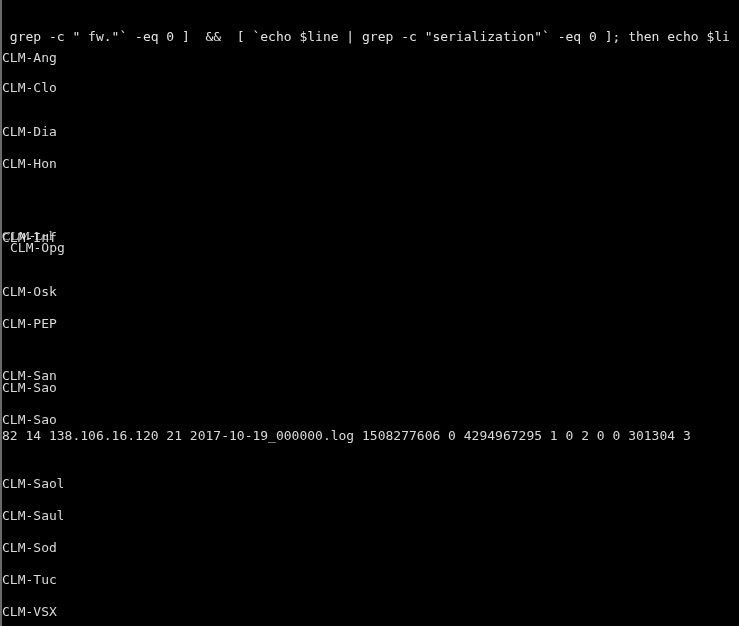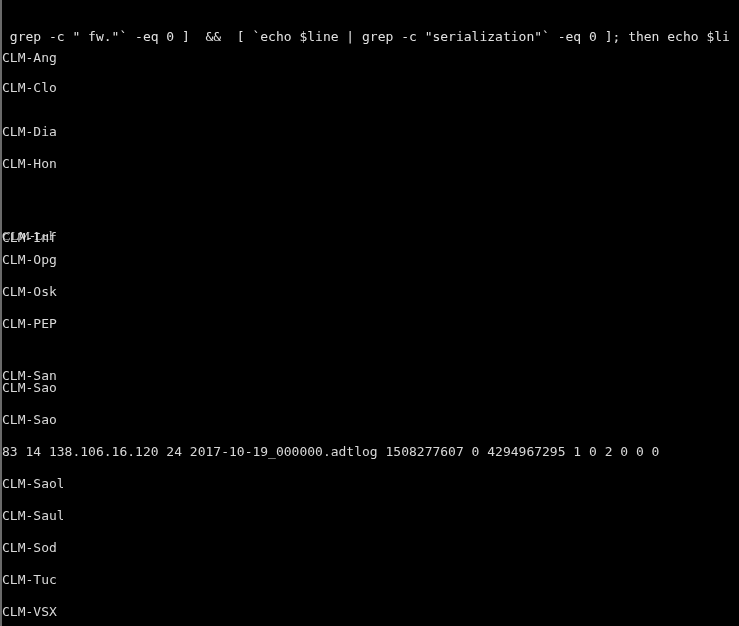--- a/index.html
+++ b/index.html
@@ -84,28 +84,28 @@
 
 
     <div class="line cmd" style="top:29px;"> grep -c " fw."` -eq 0 ]  &amp;&amp;  [ `echo $line | grep -c "serialization"` -eq 0 ]; then echo $li</div>
 
     <div class="line clm" style="top:50px;">CLM-Ang</div>
     <div class="line clm" style="top:80px;">CLM-Clo</div>
     <div class="line clm" style="top:124px;">CLM-Dia</div>
     <div class="line clm" style="top:156px;">CLM-Hon</div>
     <div class="line clm" style="top:188px;margin-top:42px;">CLM-Inf</div>
     <div class="line clm" style="top:228px;font-family:Liberation Serif, serif;">CLM-Lul</div>
-    <div class="line clm" style="top:252px;">CLM-Opg</div>
+    <div class="line clm" style="top:240px;padding-left:8px;">CLM-Opg</div>
     <div class="line clm" style="top:284px;">CLM-Osk</div>
     <div class="line clm" style="top:316px;">CLM-PEP</div>
     <div class="line clm" style="top:348px;margin-top:20px;">CLM-San</div>
     <div class="line clm" style="top:380px;">CLM-Sao</div>
     <div class="line clm" style="top:412px;">CLM-Sao</div>
 
-    <div class="line log" style="top:444px;">83 14 138.106.16.120 24 2017-10-19_000000.adtlog 1508277607 0 4294967295 1 0 2 0 0 0</div>
+    <div class="line log" style="top:428px;">82 14 138.106.16.120 21 2017-10-19_000000.log 1508277606 0 4294967295 1 0 2 0 0 301304 3</div>
 
     <div class="clip-wrap" style="top:476px; width:61px;">
       <div class="line clm">CLM-Saol</div>
     </div>
 
     <div class="clip-wrap" style="top:508px; width:61px;">
       <div class="line clm">CLM-Saul</div>
     </div>
 
     <div class="clip-wrap" style="top:540px; width:61px;">

